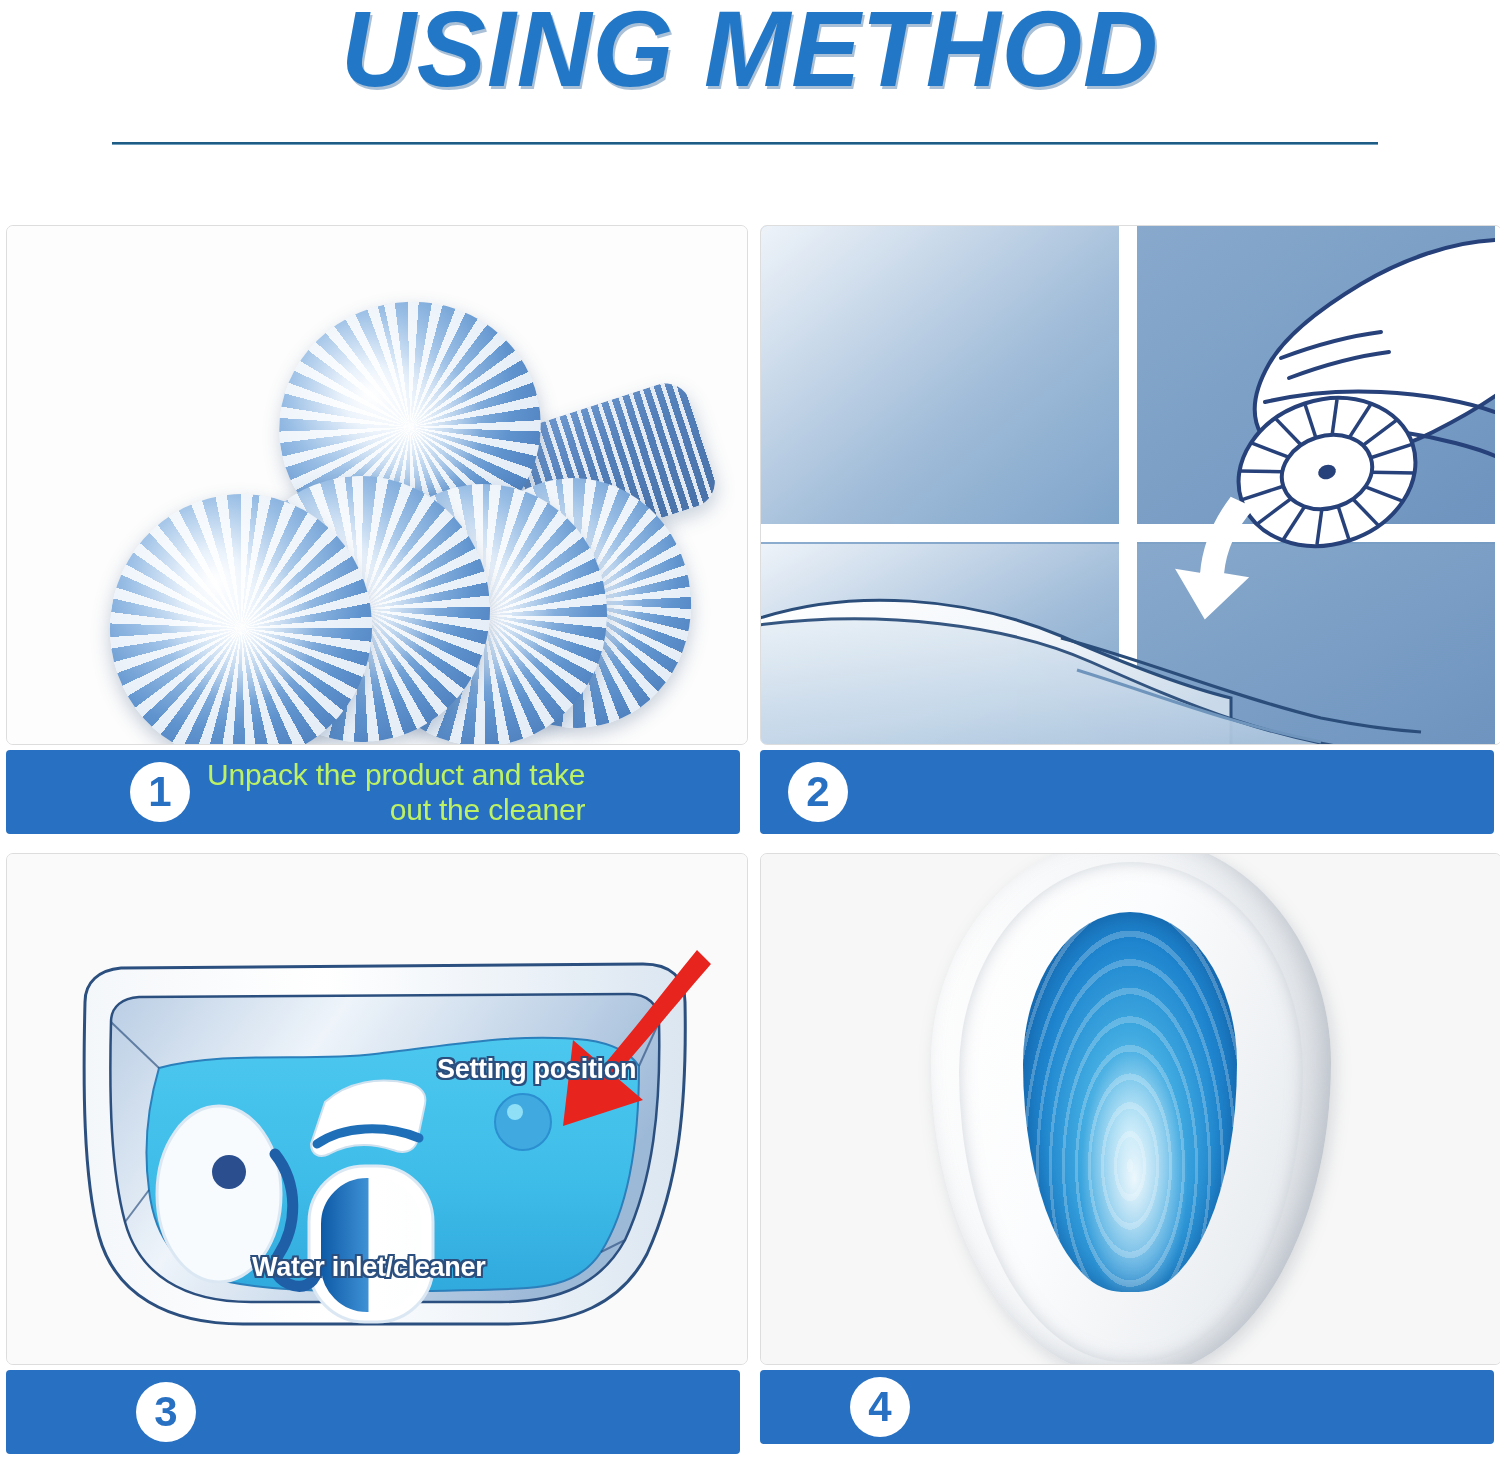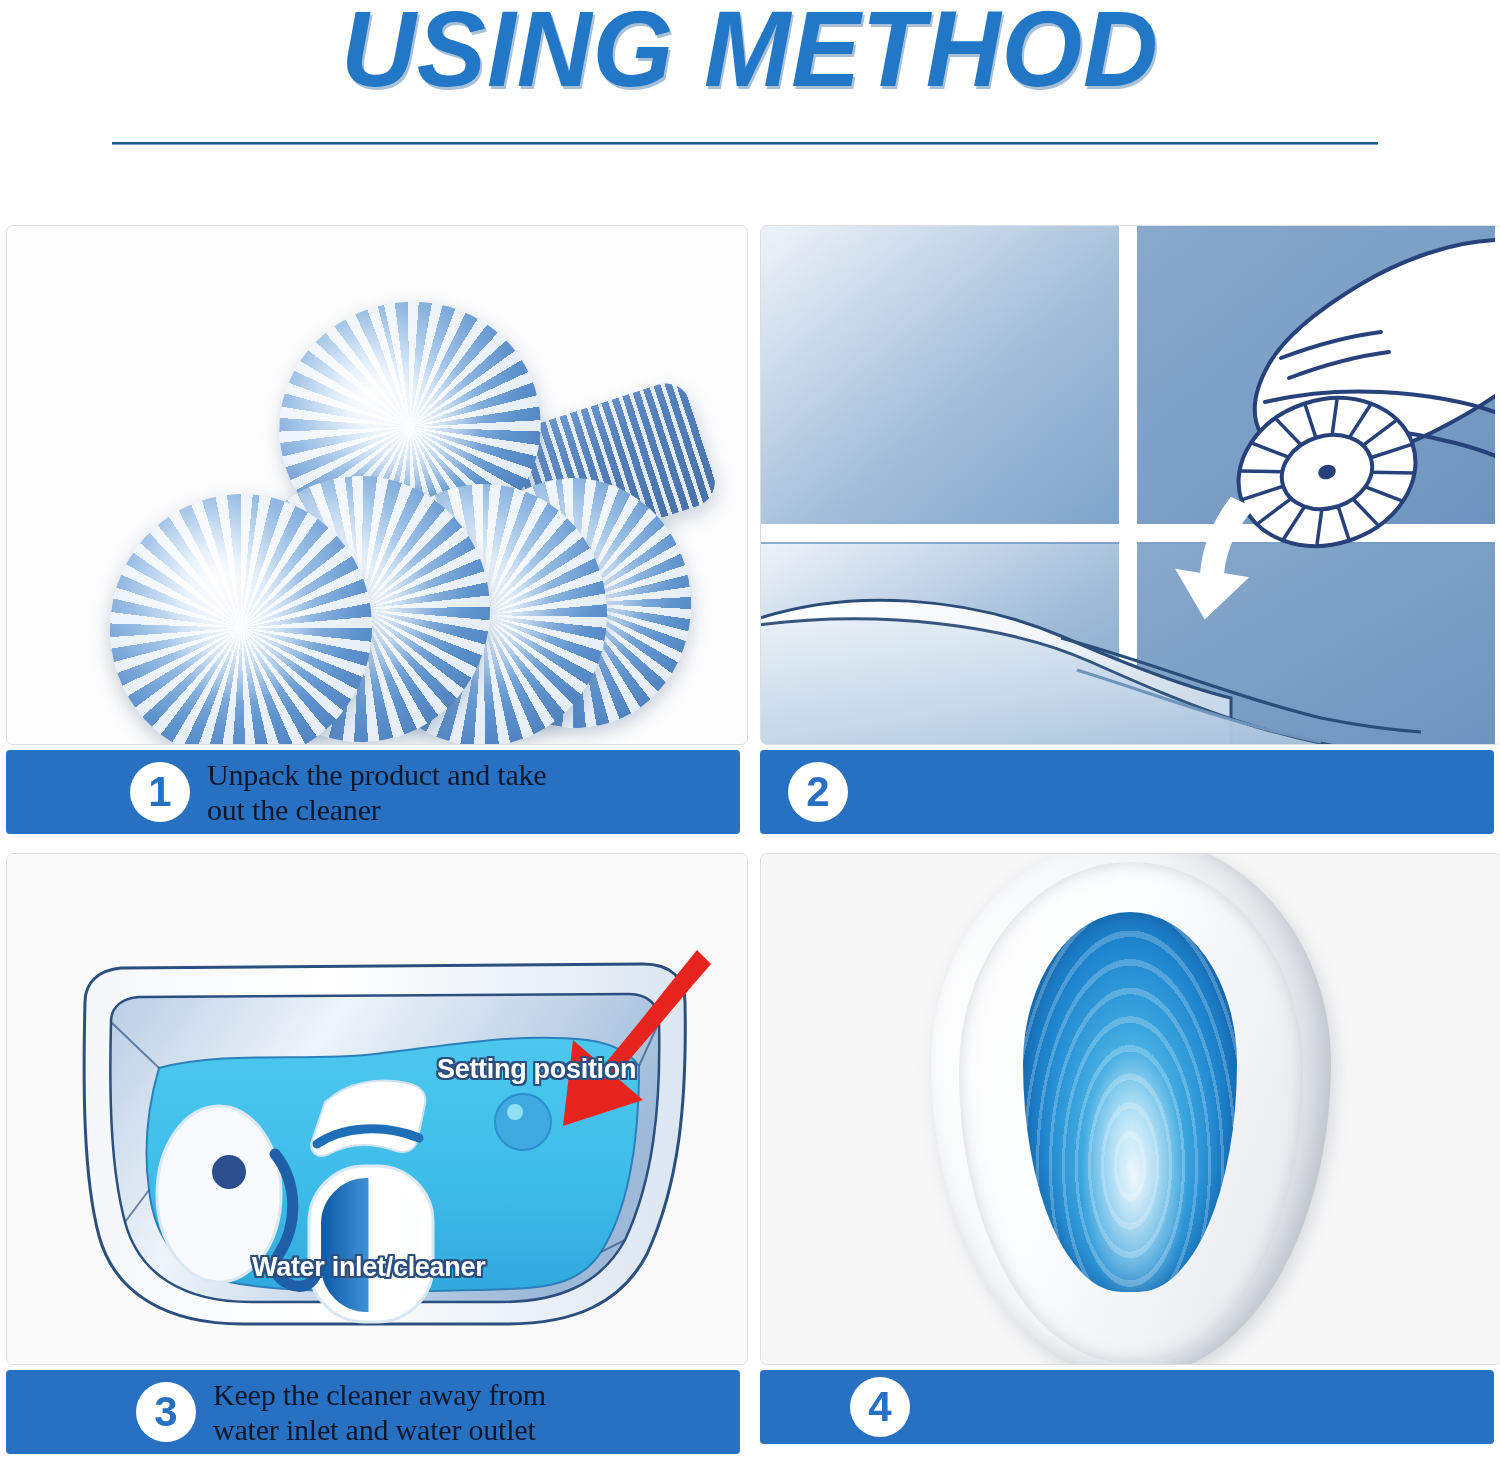--- a/index.html
+++ b/index.html
@@ -97,26 +97,27 @@
     background: #ffffff;
     color: #2770c2;
     font-size: 42px;
     font-weight: bold;
     line-height: 60px;
     text-align: center;
     font-family: "Liberation Sans", sans-serif;
     margin-right: 17px;
   }
   .caption-text {
-    color: #0f172a;
+    color: #bef264;
     font-size: 30px;
     line-height: 1.17;
-    font-family: Liberation Serif, serif;
+    font-family: Liberation Sans, sans-serif;
     letter-spacing: -0.2px;
     white-space: pre-line;
+    text-align: right;
   }
   .caption-bar.c1 { padding-left: 124px; }
   .caption-bar.c2 { padding-left: 28px; }
   .caption-bar.c2 .caption-text { font-size: 30px; }
   .caption-bar.c3 { padding-left: 130px; }
   .caption-bar.c4 { padding-left: 90px; }
   .caption-bar.c4 .caption-text { font-size: 30px; }
 
   
   .photo1 {
@@ -425,22 +426,20 @@
                      C 642 184, 676 142, 704 110 Z" fill="#e8241f"></path>
           </g>
         </svg>
 
         <div class="diagram-label" id="label-setting-position">Setting position</div>
         <div class="diagram-label" id="label-water-inlet">Water inlet/cleaner</div>
       </div>
     </div>
     <div class="caption-bar c3">
       <div class="step-badge">3</div>
-      <div class="caption-text">Keep the cleaner away from
-water inlet and water outlet</div>
     </div>
   </div>
 
   <div class="step-card col-right row-bottom">
     <div class="media-frame tall-bottom">
       <div class="art4">
         <div class="bowl-outer"></div>
         <div class="bowl-rim"></div>
         <div class="bowl-water"></div>
       </div>

